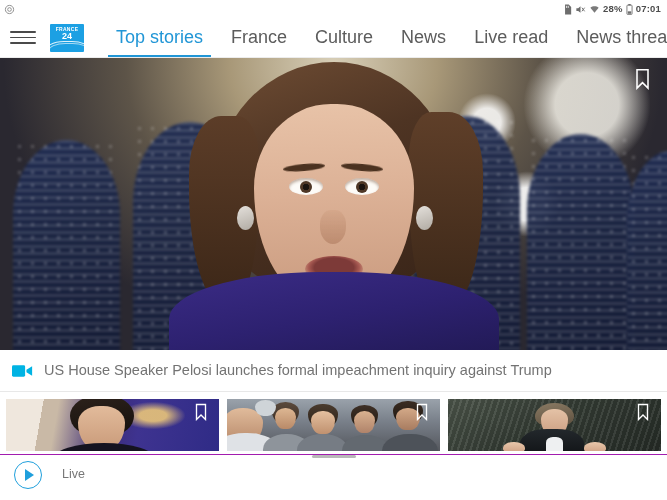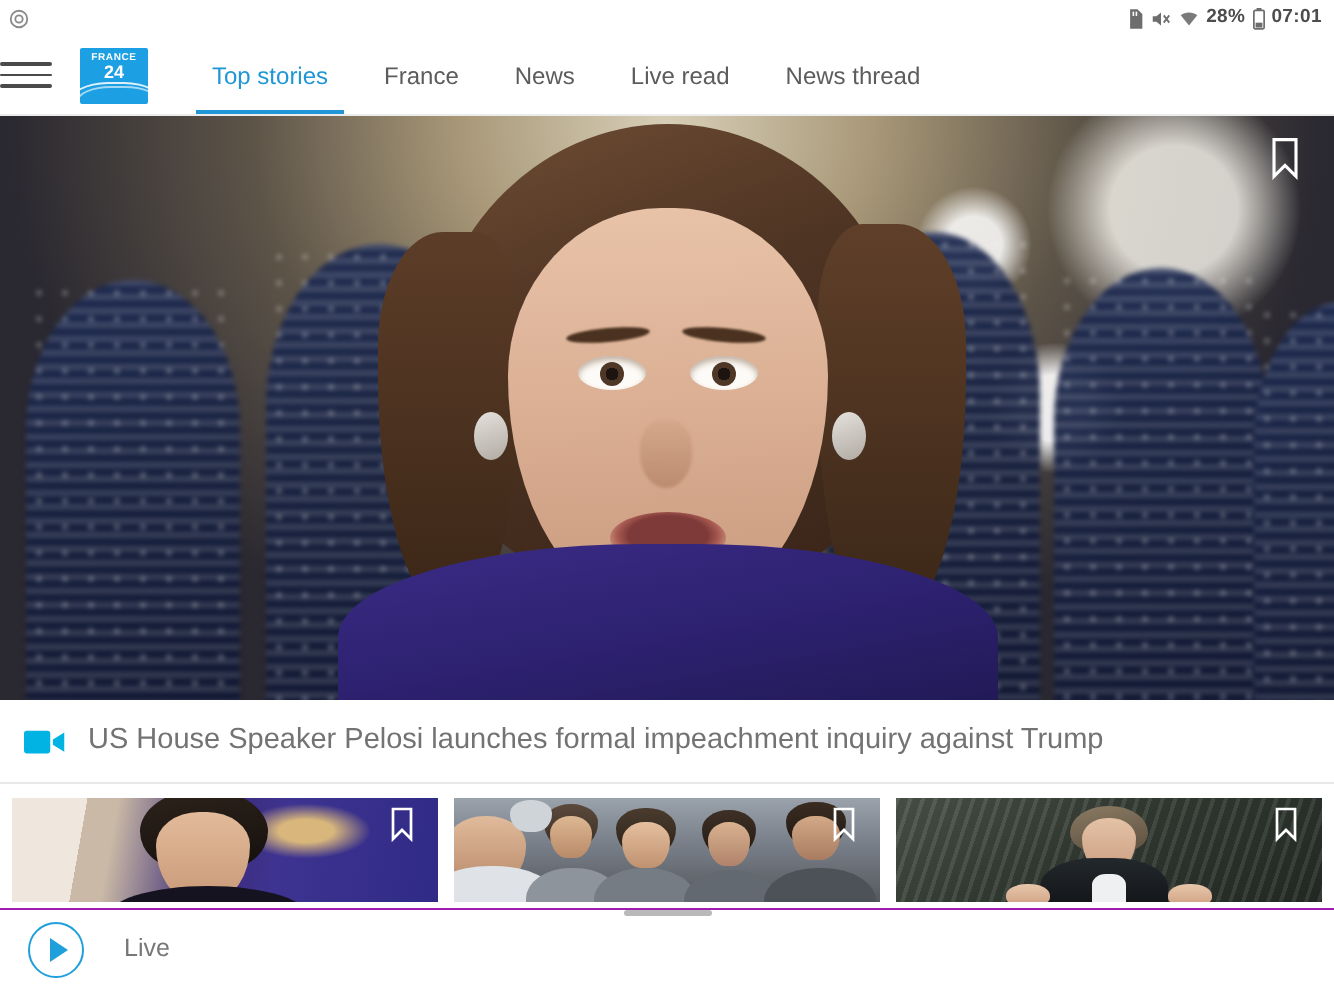--- a/index.html
+++ b/index.html
@@ -21,20 +21,21 @@
   .status-left{ display:flex; align-items:center; gap:4px; }
   .status-right{ margin-left:auto; display:flex; align-items:center; gap:3px; }
   .sb-ico{ display:inline-flex; align-items:center; justify-content:center; }
   .sb-text{ font-size:9.5px; color:#4d4d4d; letter-spacing:.2px; line-height:1;font-weight:bold; }
 
   
   .nav-bar{
     height:40px; width:100%;
     background:#ffffff;
     display:flex; align-items:center;
+    padding-left:10px;
     position:relative;
     border-bottom:1px solid #ececec;
     text-align:center;
   }
   .hamburger{
     width:26px; height:26px;
     display:flex; flex-direction:column; justify-content:center; gap:4px;
     cursor:pointer; flex:0 0 auto;
   }
   .hamburger span{ display:block; height:1.6px; background:#4a4a4a; border-radius:1px; }
@@ -54,21 +55,21 @@
     border-radius:50%/60%;
   }
   .logo .swoosh2{
     position:absolute; left:-2px; bottom:-7px; width:42px; height:16px;
     border:1.2px solid rgba(255,255,255,.6);
     border-radius:50%/60%;
   }
 
   .tabs{ display:flex; align-items:center; height:100%; margin-left:18px; }
   .tab{
-    font-size:12px; color:#5c5c5c;
+    font-size:18px; color:#5c5c5c;
     padding:0 14px; height:100%;
     display:flex; align-items:center; position:relative;
     cursor:pointer; white-space:nowrap;
   }
   .tab.active{ color:#2196d6; }
   .tab.active::after{
     content:""; position:absolute; left:6px; right:6px; bottom:0;
     height:2.5px; background:#2196d6;
   }
 
@@ -358,20 +359,23 @@
   </div>
 
   <div class="tabs">
     <div class="tab active">
       <span>Top stories</span>
     </div>
     <div class="tab">
       <span>France</span>
     </div>
     <div class="tab">
+      <span>Culture</span>
+    </div>
+    <div class="tab">
       <span>News</span>
     </div>
     <div class="tab">
       <span>Live read</span>
     </div>
     <div class="tab">
       <span>News thread</span>
     </div>
   </div>
 

